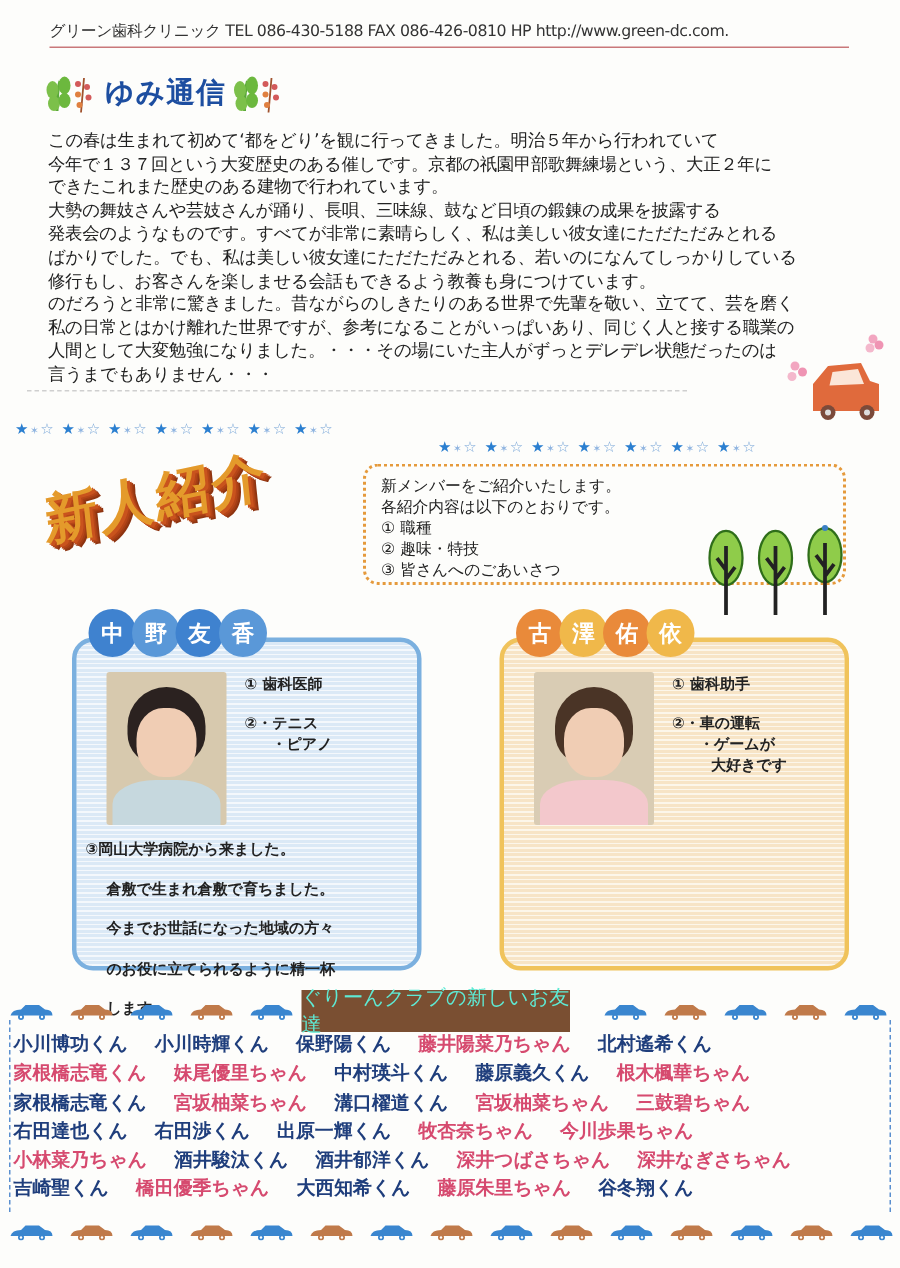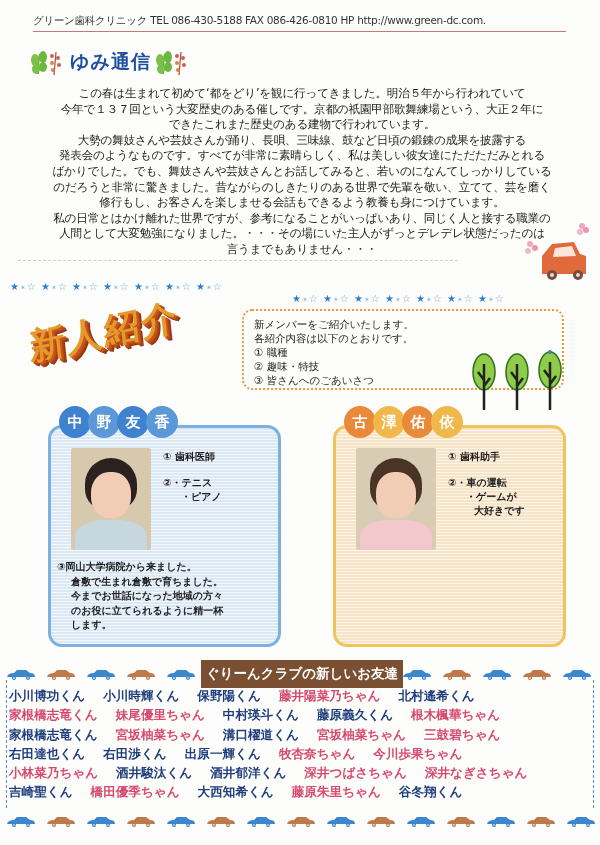--- a/index.html
+++ b/index.html
@@ -13,21 +13,21 @@
   }
 
   .title-row { position: absolute; left: 30px; top: 48px; display: flex; align-items: center; gap: 4px; }
   .title-row .leaf { width: 36px; height: 28px; position: relative; }
   .title-text { font-size: 19px; font-weight: bold; color: #1d4ea0; letter-spacing: 1px; }
 
   .essay {
     position: absolute; left: 32px; top: 86px; width: 540px;
     font-size: 11.6px; line-height: 15.6px; color: #222; letter-spacing: -0.2px;
   }
-  .essay p { white-space: nowrap; text-align: center; }
+  .essay p { white-space: nowrap; }
 
   .divider-dots { position: absolute; left: 18px; top: 260px; width: 440px; height: 1px; border-top: 1px dashed #cfcfcf; }
 
   .stars-row { position: absolute; font-size: 10px; white-space: nowrap; letter-spacing: 1px; }
   .stars-row .s1 { color: #2b7fd0; }
   .stars-row .s2 { color: #8fb4e0; font-size: 7px; }
   .stars-row .s3 { color: #7aa7d8; }
 
   .car-top { position: absolute; left: 525px; top: 230px; width: 60px; height: 40px; }
 
@@ -81,28 +81,28 @@
   .facts { position: absolute; left: 112px; top: 22px; font-size: 10px; font-weight: bold; line-height: 14px; color: #222; }
   .facts .row { white-space: nowrap; }
   .facts .gap { height: 12px; }
   .facts .indent { padding-left: 18px; }
 
   .greeting {
     position: absolute; left: 6px; top: 132px; width: 222px;
     font-size: 10px; font-weight: bold; line-height: 14.5px; color: #222;
   }
   .greeting .g-line { white-space: nowrap; }
-  .greeting .g-indent { padding-left: 14px; }
+  .greeting .g-indent { padding-left: 14px; margin-top: 12px; }
 
   .cars-row { position: absolute; left: 6px; display: flex; gap: 10px; }
   .car { width: 30px; height: 12px; position: relative; }
 
   .club-title {
-    position: absolute; left: 201px; top: 660px; width: 202px; height: 28px;
-    background: #7a4f32; color: #ffffff; font-size: 13.5px; font-weight: bold;
+    position: absolute; left: 201px; top: 660px; width: 179px; height: 28px;
+    background: #7a4f32; color: #5eead4; font-size: 13.5px; font-weight: normal;
     display: flex; align-items: center; justify-content: center; letter-spacing: 0px;
   }
   .club-box {
     position: absolute; left: 6px; top: 680px; width: 588px; height: 128px;
     border-left: 1px dashed #5a8fcf; border-right: 1px dashed #5a8fcf;
   }
   .names {
     position: absolute; left: 9px; top: 686px; width: 585px;
     font-size: 12.6px; font-weight: bold; line-height: 19.3px;
   }
@@ -149,23 +149,23 @@
     </svg>
   </span>
 </div>
 
 <div class="essay">
   <p>この春は生まれて初めて‘都をどり’を観に行ってきました。明治５年から行われていて</p>
   <p>今年で１３７回という大変歴史のある催しです。京都の祇園甲部歌舞練場という、大正２年に</p>
   <p>できたこれまた歴史のある建物で行われています。</p>
   <p>大勢の舞妓さんや芸妓さんが踊り、長唄、三味線、鼓など日頃の鍛錬の成果を披露する</p>
   <p>発表会のようなものです。すべてが非常に素晴らしく、私は美しい彼女達にただただみとれる</p>
-  <p>ばかりでした。でも、舞妓さんや芸妓さんとお話してみると、若いのになんてしっかりしている</p>
+  <p>ばかりでした。でも、私は美しい彼女達にただただみとれる、若いのになんてしっかりしている</p>
+  <p>修行もし、お客さんを楽しませる会話もできるよう教養も身につけています。</p>
   <p>のだろうと非常に驚きました。昔ながらのしきたりのある世界で先輩を敬い、立てて、芸を磨く</p>
-  <p>修行もし、お客さんを楽しませる会話もできるよう教養も身につけています。</p>
   <p>私の日常とはかけ離れた世界ですが、参考になることがいっぱいあり、同じく人と接する職業の</p>
   <p>人間として大変勉強になりました。・・・その場にいた主人がずっとデレデレ状態だったのは</p>
   <p>言うまでもありません・・・</p>
 </div>
 
 <div class="divider-dots"></div>
 
 <svg class="car-top" style="left:500px; top:222px; width:95px; height:60px;" viewBox="0 0 95 60">
   <circle cx="82" cy="4" r="3" fill="#f2a6c0"></circle>
     <circle cx="86" cy="8" r="3" fill="#ef94b3"></circle>

